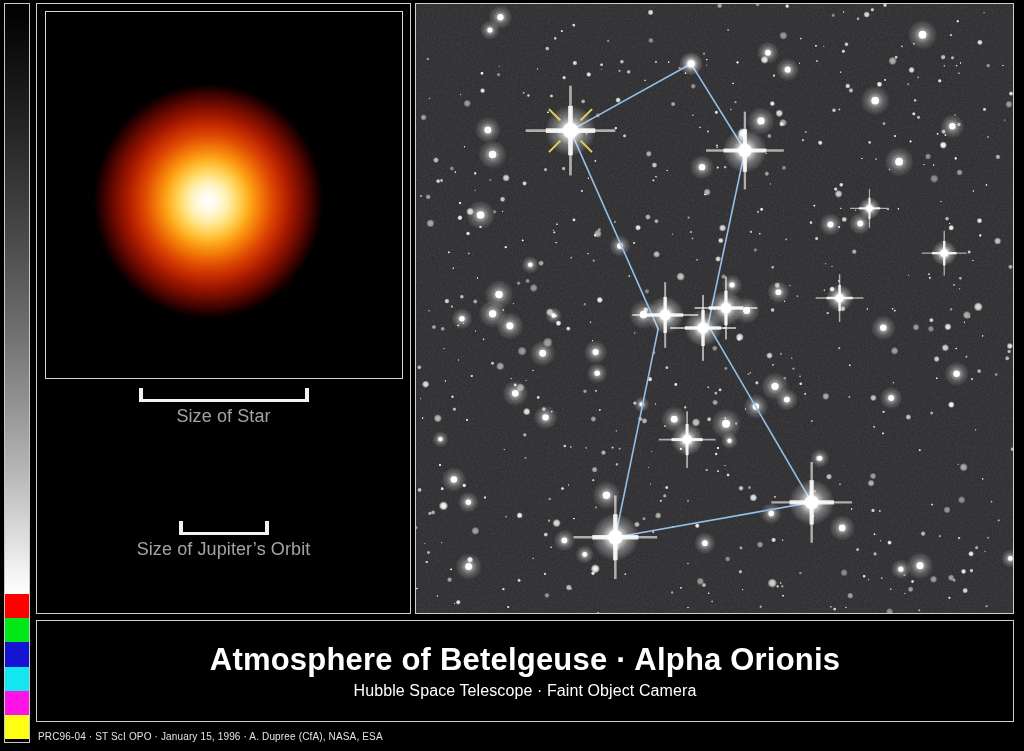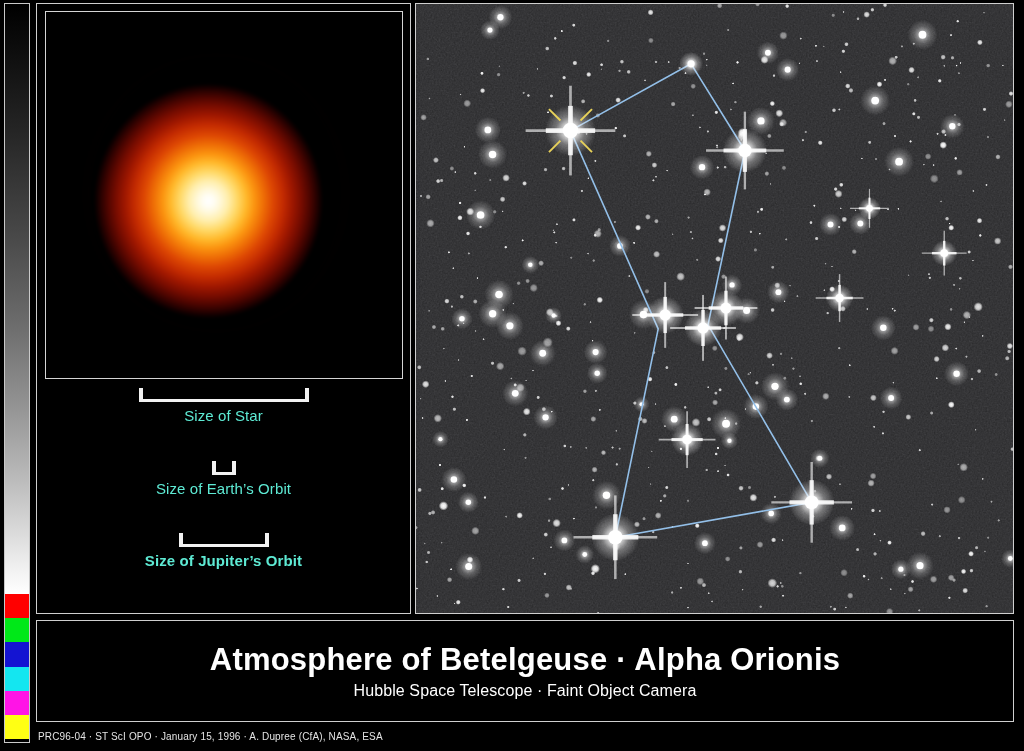--- a/index.html
+++ b/index.html
@@ -125,22 +125,22 @@
   .scale-bar {
     position: relative;
     height: 14px;
     margin: 0 auto 1px auto;
     border-left: 4px solid #f2f2f2;
     border-right: 4px solid #f2f2f2;
     border-bottom: 3px solid #f2f2f2;
     box-sizing: border-box;
   }
   .scale-label {
-    color: #5eead4;
-    font-size: 15px;
+    color: #a3a3a3;
+    font-size: 18px;
     line-height: 26px;
     letter-spacing: 0.1px;
     white-space: nowrap;
   }
 
   
   #starfield-panel {
     position: absolute;
     left: 415px;
     top: 3px;
@@ -221,26 +221,22 @@
     <div id="betelgeuse-frame">
       <div id="betelgeuse-halo"></div>
       <div id="betelgeuse-disk"></div>
     </div>
 
     <div class="scale-group" style="top:384px;">
       <div class="scale-bar" id="bar-star" style="width: 170px;"></div>
       <div class="scale-label">Size of Star</div>
     </div>
 
-    <div class="scale-group" style="top:457px;">
-      <div class="scale-bar" id="bar-earth" style="width: 24px;"></div>
-      <div class="scale-label">Size of Earth’s Orbit</div>
-    </div>
-
-    <div class="scale-group" style="top:529px;font-weight:bold;">
+
+    <div class="scale-group" style="top:517px;">
       <div class="scale-bar" id="bar-jupiter" style="width: 90px;"></div>
       <div class="scale-label">Size of Jupiter’s Orbit</div>
     </div>
 
   </div>
 
   <div id="starfield-panel">
     <svg id="starfield-svg" viewBox="0 0 599 611" preserveAspectRatio="none">
       <defs>
         <radialGradient id="stg" cx="50%" cy="50%" r="50%">

